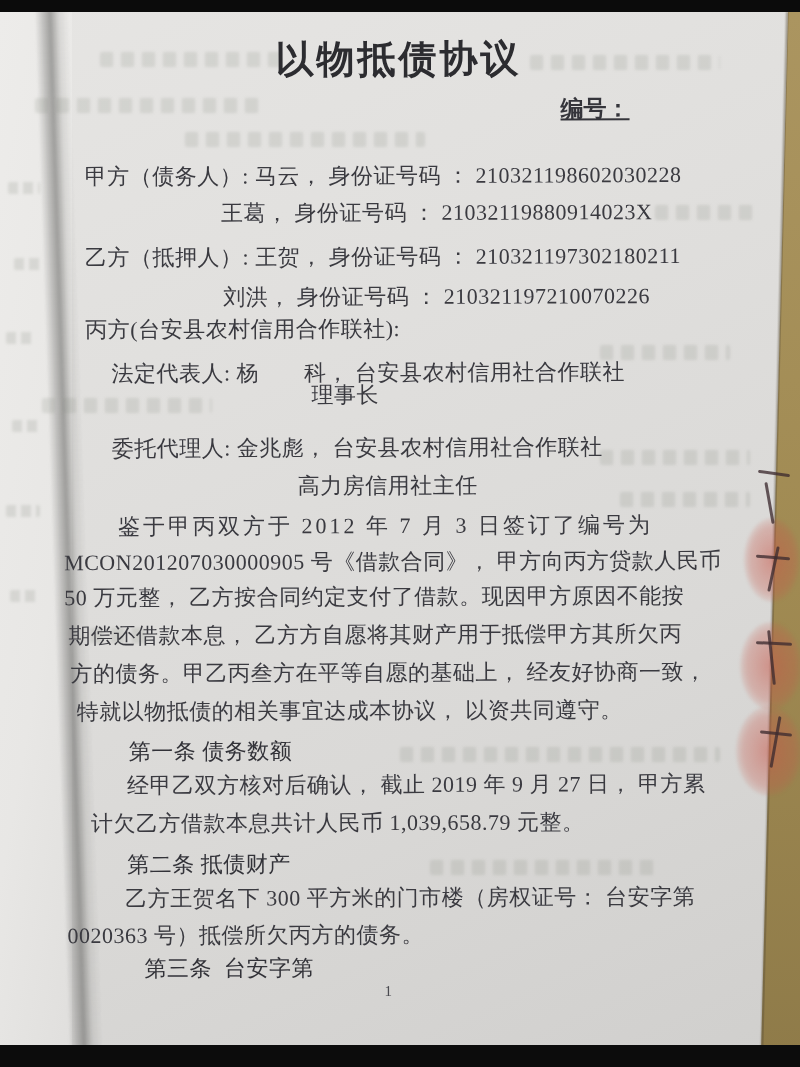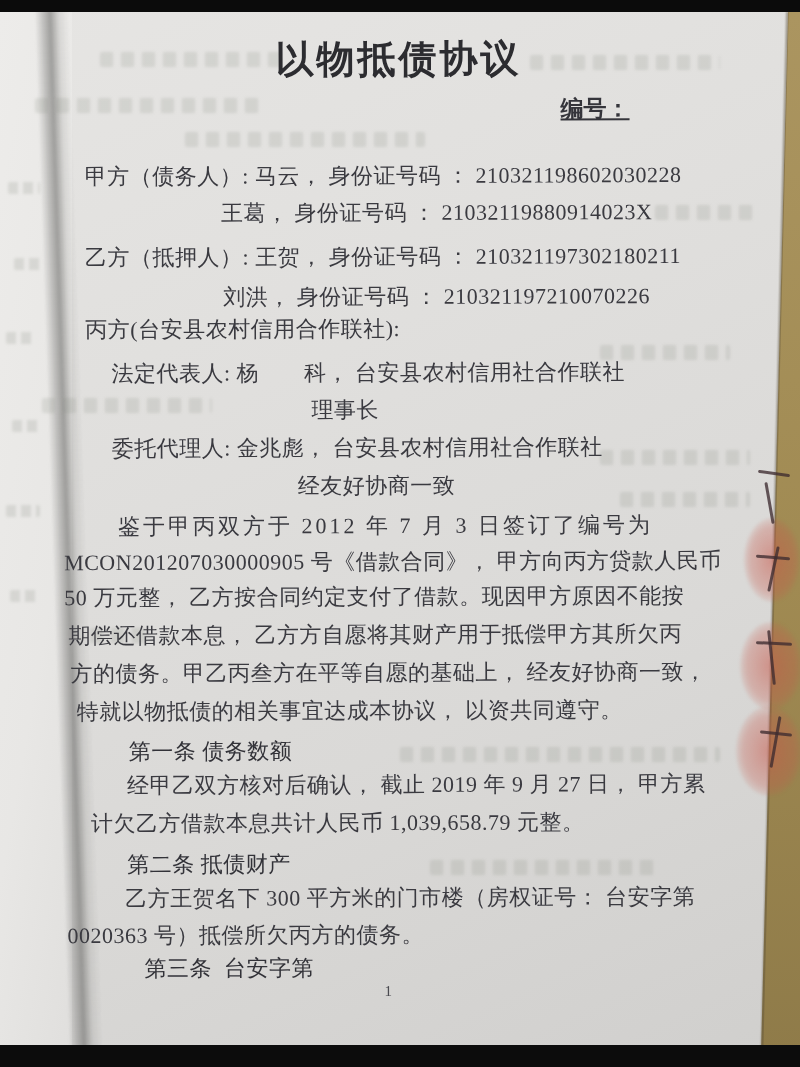--- a/index.html
+++ b/index.html
@@ -37,21 +37,21 @@
   .pageno{position:absolute;left:383px;top:983px;font-size:15px;color:#4a4a50;}
   .content{position:absolute;left:0;top:0;width:800px;height:1067px;transform:rotate(-0.2deg);}
 
   
   .l-pa  {left:86px; top:163px;}
   .l-pa2 {left:222px;top:200px;}
   .l-pb  {left:86px; top:244px;}
   .l-pb2 {left:224px;top:284px;}
   .l-pc  {left:86px; top:316px;}
   .l-lr  {left:112px;top:360px;}
-  .l-lrt {left:312px;top:397px;}
+  .l-lrt {left:312px;top:382px;}
   .l-ag  {left:112px;top:435px;}
   .l-agt {left:298px;top:473px;}
   .l-r1  {left:118px;top:513px;letter-spacing:3px;}
   .l-r2  {left:64px; top:549px;}
   .l-r3  {left:64px; top:584px;}
   .l-r4  {left:68px; top:622px;}
   .l-r5  {left:70px; top:660px;}
   .l-r6  {left:76px; top:698px;}
   .l-a1h {left:128px;top:738px;}
   .l-a1l1{left:126px;top:772px;}
@@ -117,21 +117,21 @@
     <div class="doc-number">编号：</div>
 
     <div class="line l-pa">甲方（债务人）: 马云， 身份证号码 ： 210321198602030228</div>
     <div class="line l-pa2">王葛， 身份证号码 ： 21032119880914023X</div>
     <div class="line l-pb">乙方（抵押人）: 王贺， 身份证号码 ： 210321197302180211</div>
     <div class="line l-pb2">刘洪， 身份证号码 ： 210321197210070226</div>
     <div class="line l-pc">丙方(台安县农村信用合作联社):</div>
     <div class="line l-lr">法定代表人: 杨　　科， 台安县农村信用社合作联社</div>
     <div class="line l-lrt">理事长</div>
     <div class="line l-ag">委托代理人: 金兆彪， 台安县农村信用社合作联社</div>
-    <div class="line l-agt">经友好协商一致</div>
+    <div class="line l-agt">高力房信用社主任</div>
 
     <div class="line l-r1">鉴于甲丙双方于 2012 年 7 月 3 日签订了编号为</div>
     <div class="line l-r2">MCON201207030000905 号《借款合同》， 甲方向丙方贷款人民币</div>
     <div class="line l-r3">50 万元整， 乙方按合同约定支付了借款。现因甲方原因不能按</div>
     <div class="line l-r4">期偿还借款本息， 乙方方自愿将其财产用于抵偿甲方其所欠丙</div>
     <div class="line l-r5">方的债务。甲乙丙叁方在平等自愿的基础上， 经友好协商一致，</div>
     <div class="line l-r6">特就以物抵债的相关事宜达成本协议， 以资共同遵守。</div>
 
     <div class="line head l-a1h">第一条 债务数额</div>
     <div class="line l-a1l1">经甲乙双方核对后确认， 截止 2019 年 9 月 27 日， 甲方累</div>

